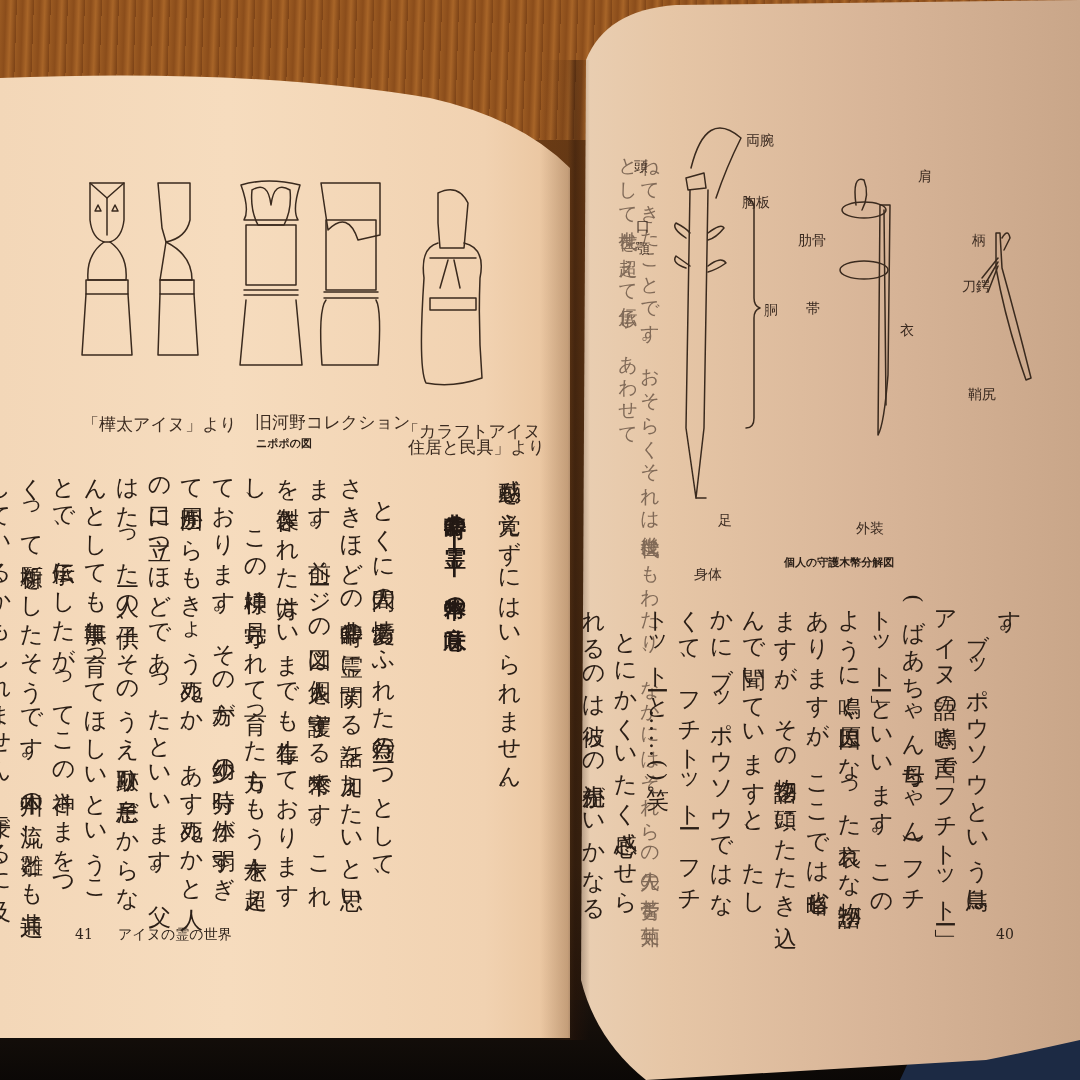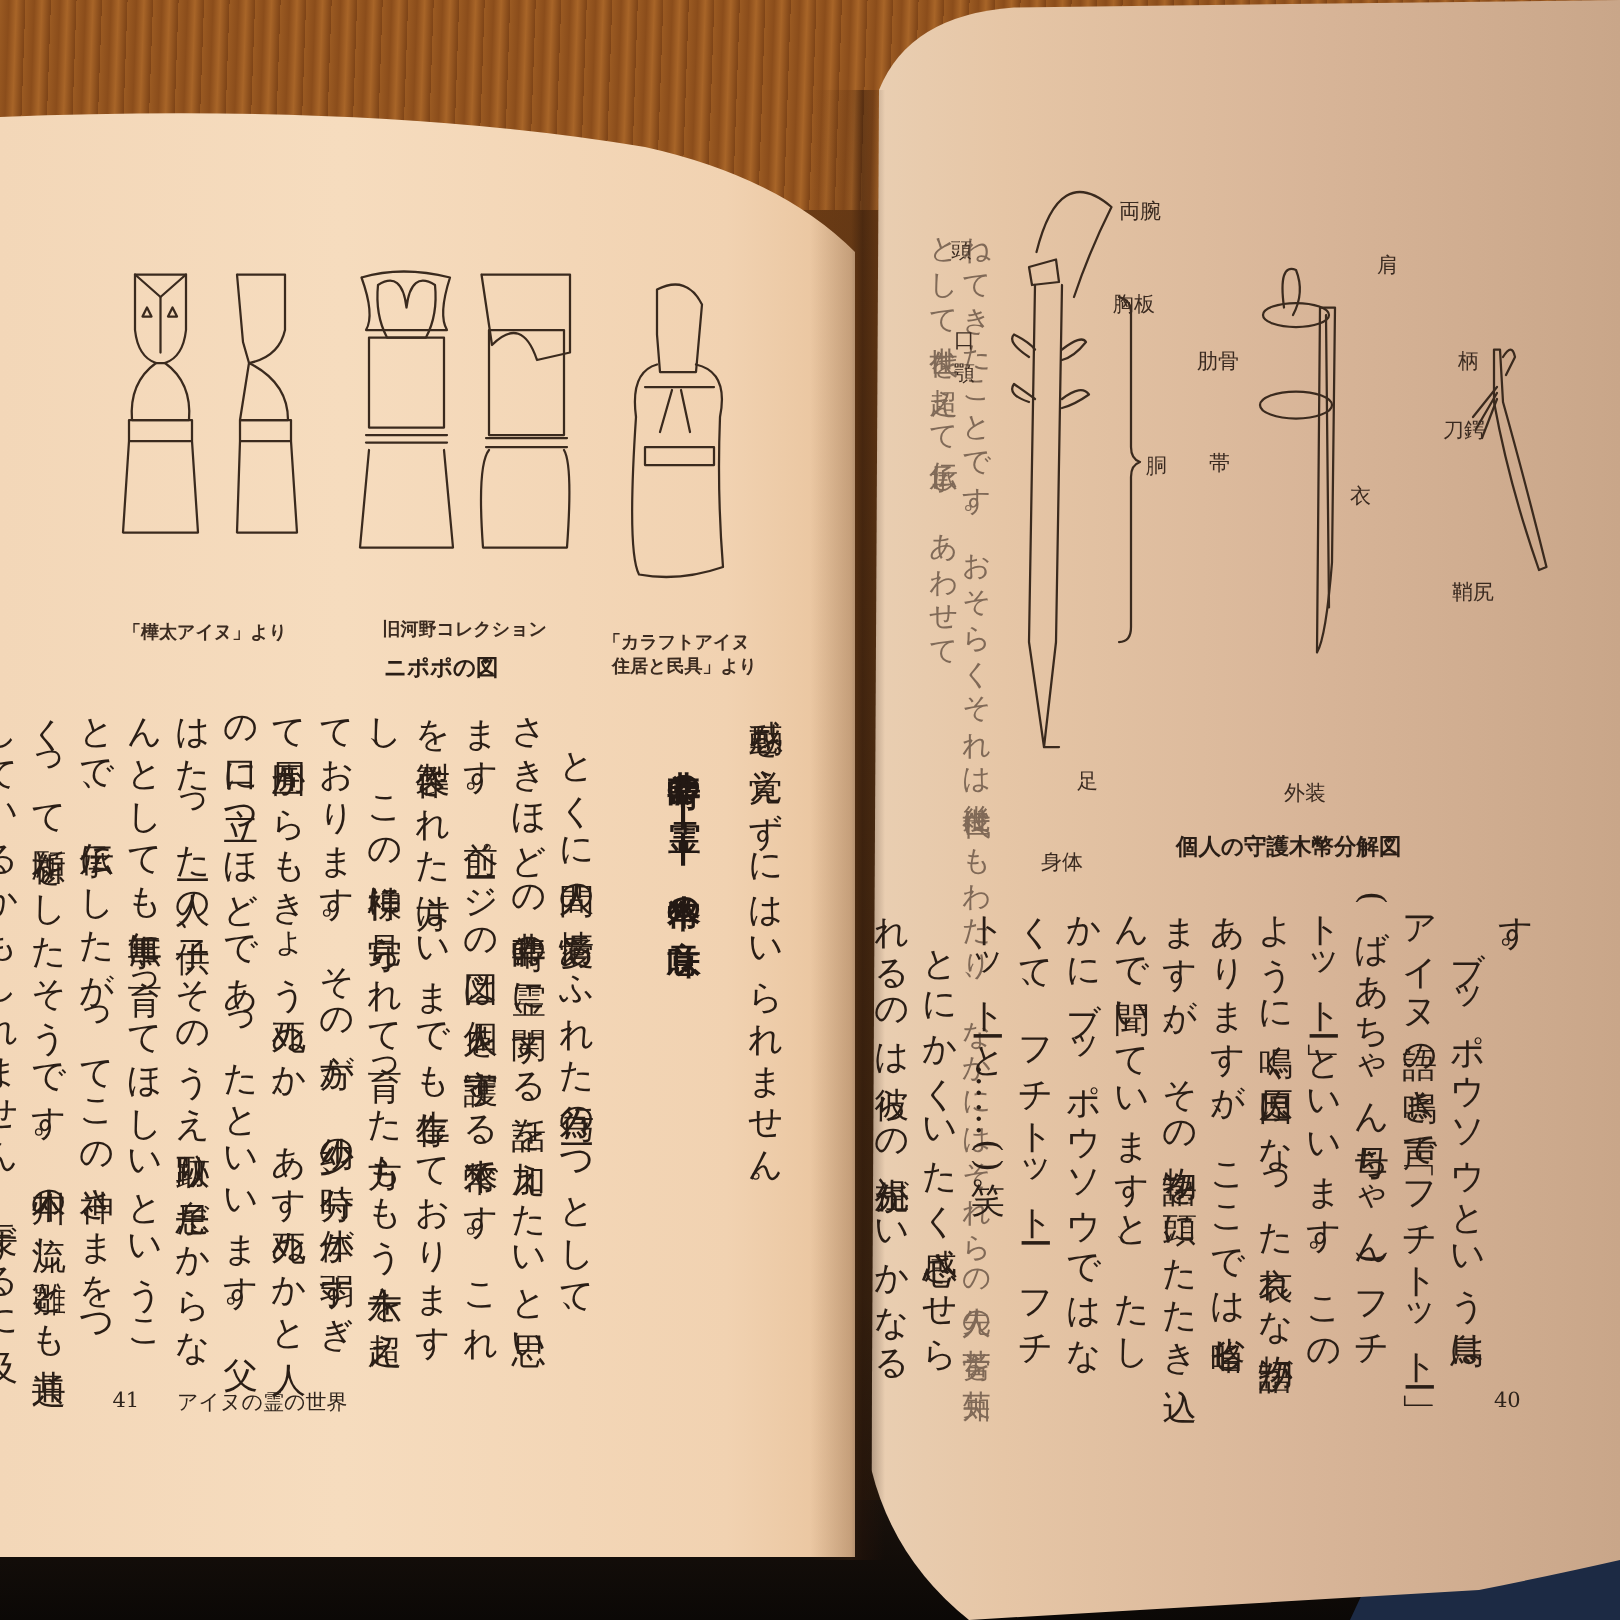--- a/index.html
+++ b/index.html
@@ -44,22 +44,22 @@
     position: absolute; writing-mode: vertical-rl; color: #2a1e16;
     font-family: "DejaVu Serif", "Liberation Serif", serif;
     line-height: 32px; letter-spacing: 2px; font-size: 23px;
   }
   .vtext p { margin: 0; }
   .heading {
     position: absolute; writing-mode: vertical-rl; font-weight: bold;
     font-family: "DejaVu Sans", "Liberation Sans", sans-serif; font-size: 22px; color: #231914;
     letter-spacing: 2px;
   }
-  .caption { position: absolute; font-size: 12px; color: #3b2b20; text-align: center; white-space: nowrap; font-weight: bold; }
-  .caption-bold { position: absolute; font-size: 15px; font-weight: bold; color: #2a1e16;
+  .caption { position: absolute; font-size: 17px; color: #3b2b20; text-align: center; white-space: nowrap; }
+  .caption-bold { position: absolute; font-size: 11px; font-weight: bold; color: #2a1e16;
     font-family: "DejaVu Sans", "Liberation Sans", sans-serif; white-space: nowrap; }
   .label { position: absolute; font-size: 14px; color: #3a2a20; white-space: nowrap; }
   .folio { position: absolute; font-size: 14px; color: #2f241c; white-space: nowrap; text-align: right; }
   svg.drawing { position: absolute; overflow: visible; }
   svg.drawing * { fill: none; stroke: #3a2a1e; stroke-width: 1.5; stroke-linejoin: round; stroke-linecap: round; }
 </style>
 </head>
 <body>
 
 <div class="table-top"></div>

